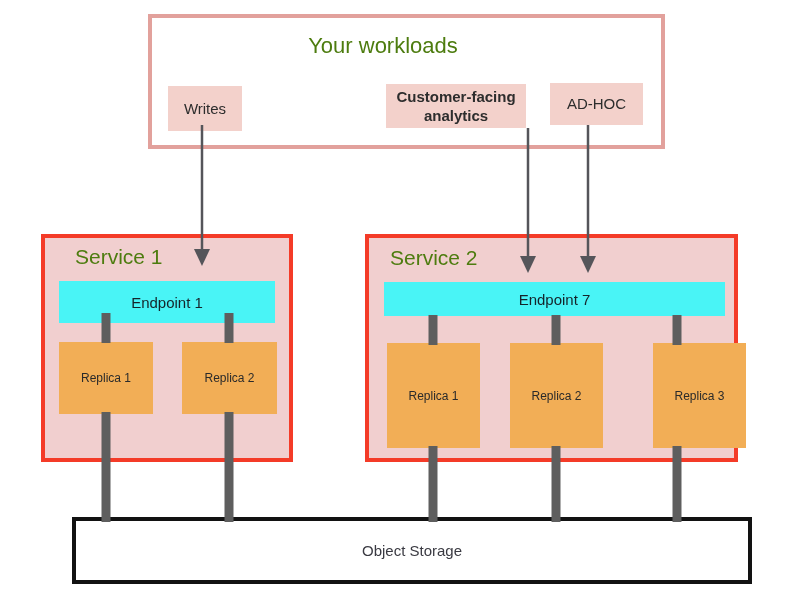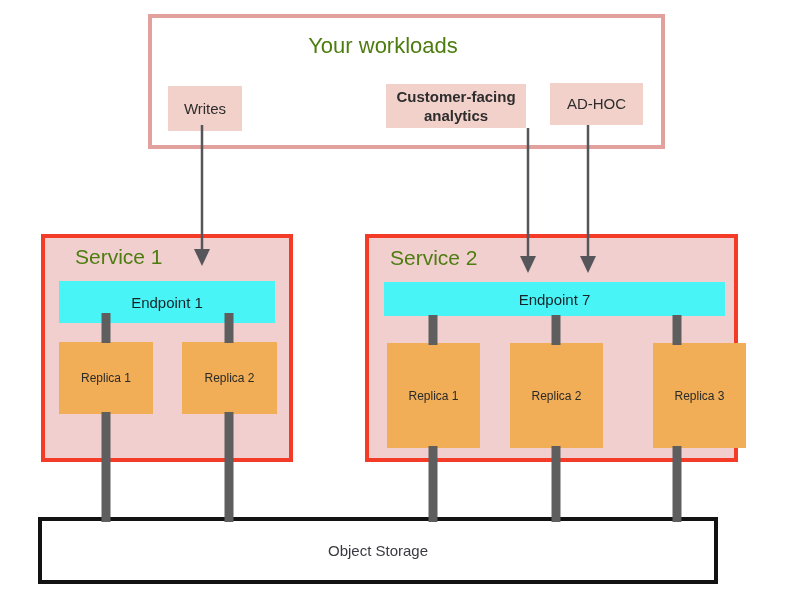--- a/index.html
+++ b/index.html
@@ -121,21 +121,21 @@
   <div class="abs replica-box" style="left:59px; top:342px; width:94px; height:72px;">Replica 1</div>
   <div class="abs replica-box" style="left:182px; top:342px; width:95px; height:72px;">Replica 2</div>
 
   <div class="abs service-box" style="left:365px; top:234px; width:373px; height:228px;"></div>
   <div class="abs service-title" style="left:378px; top:246px;text-align:center;">Service 2</div>
   <div class="abs endpoint-bar" style="left:384px; top:282px; width:341px; height:34px;">Endpoint 7</div>
   <div class="abs replica-box" style="left:387px; top:343px; width:93px; height:105px;">Replica 1</div>
   <div class="abs replica-box" style="left:510px; top:343px; width:93px; height:105px;">Replica 2</div>
   <div class="abs replica-box" style="left:633px; top:343px; width:93px; height:105px;margin-left:20px;">Replica 3</div>
 
-  <div class="abs storage-box" style="left:38px; top:517px; width:680px; height:67px;">Object Storage</div>
+  <div class="abs storage-box" style="left:72px; top:517px; width:680px; height:67px;">Object Storage</div>
 
   <svg id="overlay" viewBox="0 0 787 595">
 
     <line class="connector" x1="106" y1="313" x2="106" y2="343"></line>
     <line class="connector" x1="229" y1="313" x2="229" y2="343"></line>
 
     <line class="connector" x1="106" y1="412" x2="106" y2="522"></line>
     <line class="connector" x1="229" y1="412" x2="229" y2="522"></line>
 
     <line class="connector" x1="433" y1="315" x2="433" y2="345"></line>

